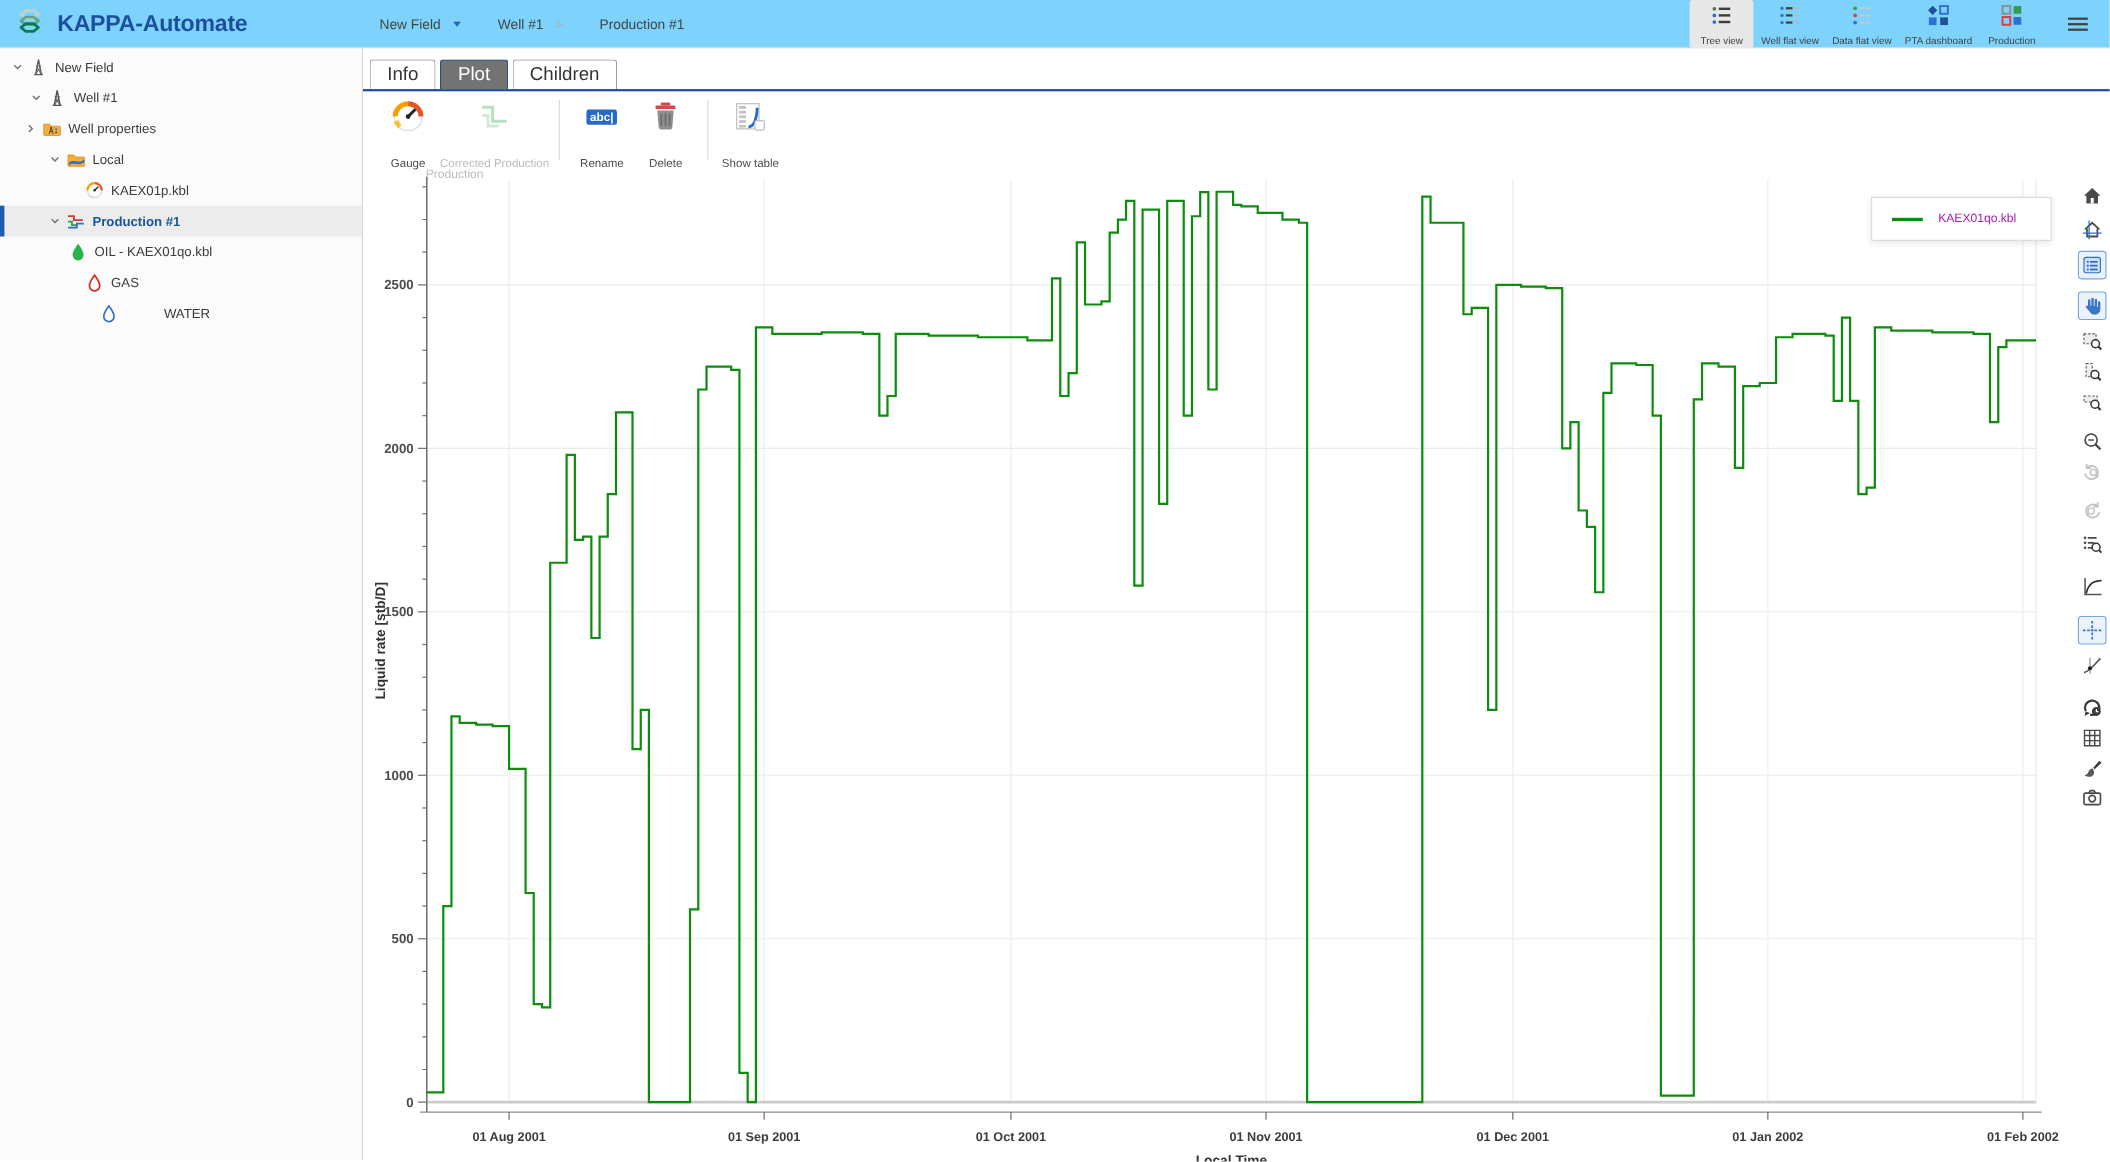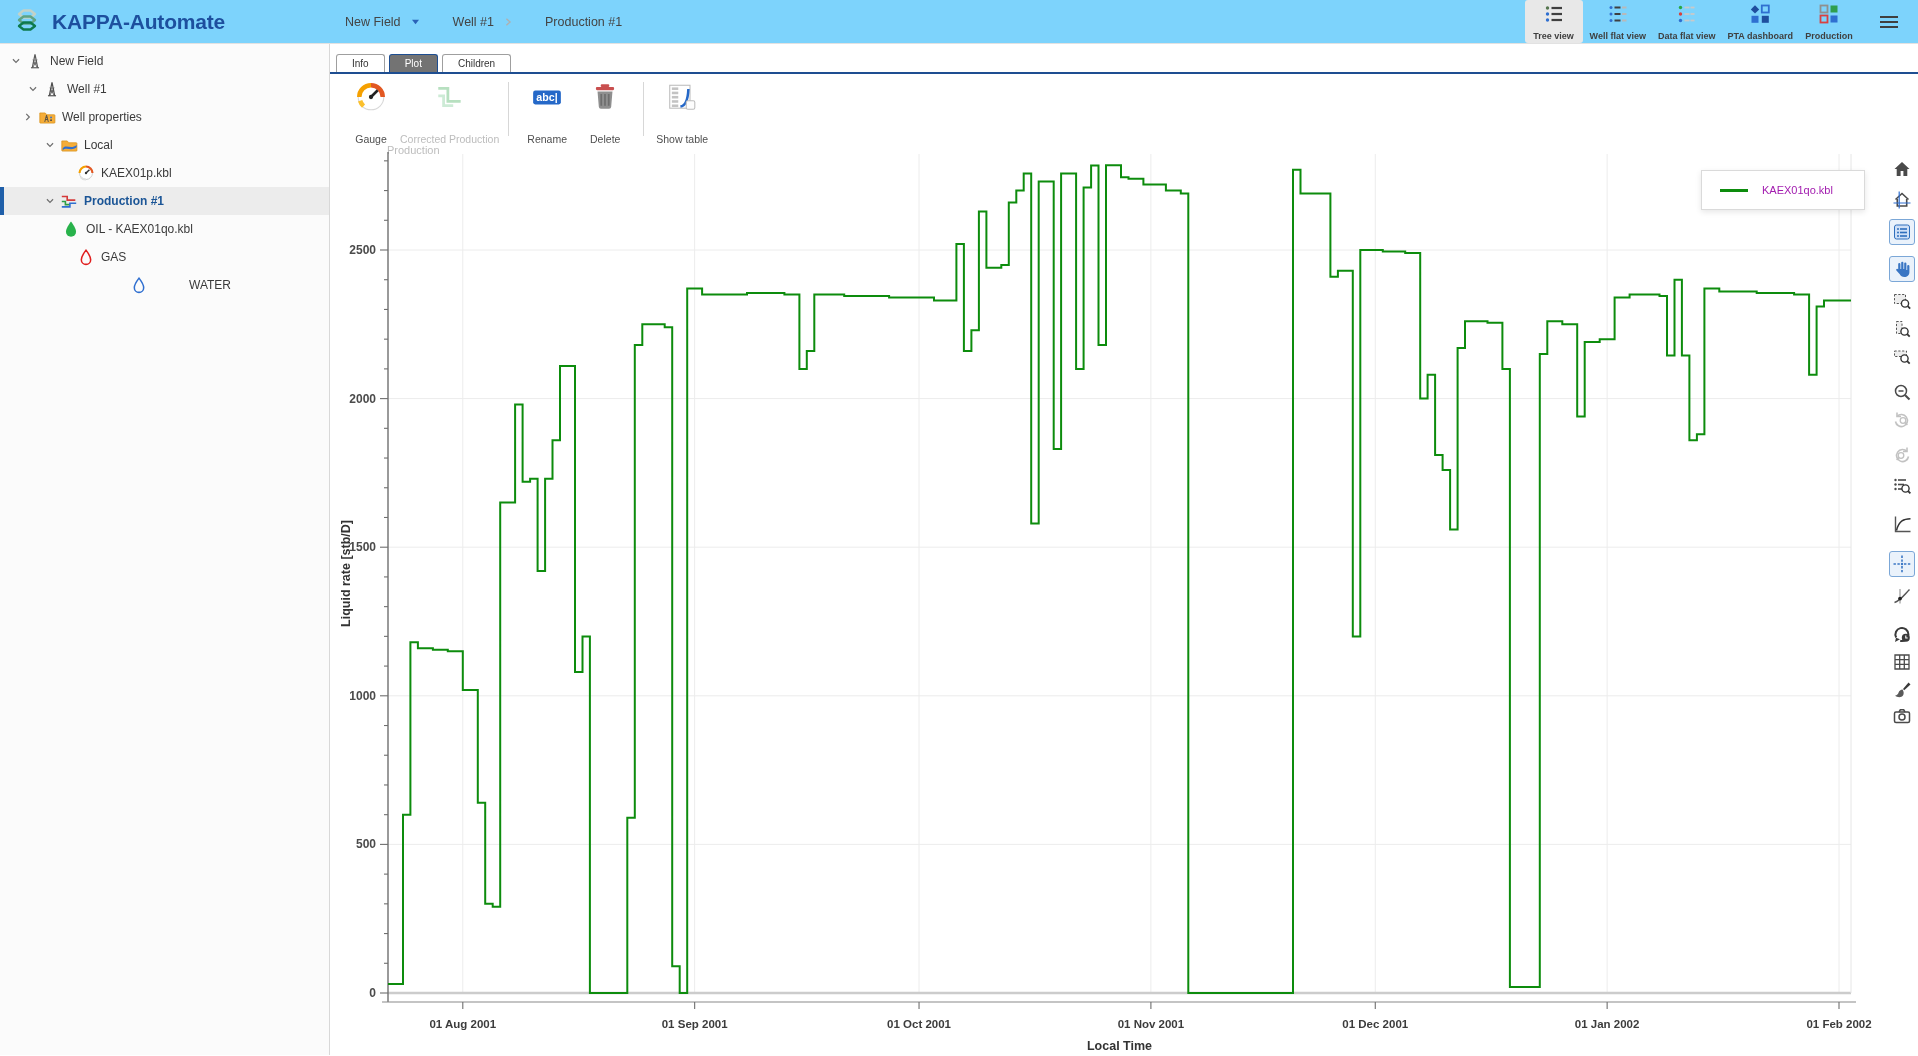--- a/index.html
+++ b/index.html
@@ -8,40 +8,40 @@
 
   
   .topbar { height:44px; display:flex; align-items:center; border-bottom:1px solid #e2e2e2; background:#7dd3fc; padding:0 6px 0 8px; }
   .logo { margin-left:4px; flex:0 0 auto; }
   .app-title { font-size:21px; font-weight:bold; color:#1d4f9e; margin-left:10px; letter-spacing:-0.2px; white-space:nowrap; }
   .breadcrumb { display:flex; align-items:center; margin-left:120px; font-size:12.5px; color:#444; gap:9px; }
   .breadcrumb .bc-item { white-space:nowrap; cursor:default; }
   .breadcrumb .gap { width:14px; }
   .topbar-spacer { flex:1; }
   .views { display:flex; align-items:flex-start; gap:2px; }
-  .view-btn { min-width:58px; padding:3px 5px 2px; display:flex; flex-direction:column; align-items:center; gap:2px; border-radius:3px;font-weight:bold; }
+  .view-btn { min-width:58px; padding:3px 5px 2px; display:flex; flex-direction:column; align-items:center; gap:2px; border-radius:3px; }
   .view-btn.active { background:#e8e8e8; }
   .view-btn .vlabel { font-size:9px; color:#3f3f3f; white-space:nowrap; }
   .hamburger { margin:0 14px 0 22px; display:flex; flex-direction:column; gap:3px; cursor:pointer; }
   .hamburger span { width:18px; height:2px; background:#3f3f3f; display:block; }
 
   
   .page-body { display:flex; height:1011px; }
   .sidebar { width:330px; flex:0 0 330px; background:#fbfbfb; border-right:1px solid #d8d8d8; padding-top:3px; overflow:hidden; }
   .tree-row { height:28px; display:flex; align-items:center; font-size:12px; color:#3a3a3a; cursor:pointer; position:relative; }
   .tree-row .chev { width:16px; height:16px; display:flex; align-items:center; justify-content:center; flex:0 0 16px; }
   .tree-row .ticon { width:18px; height:18px; margin:0 6px 0 2px; flex:0 0 18px; display:flex; align-items:center; justify-content:center; }
   .tree-row.selected { background:#ececec; color:#1b5596; font-weight:bold; }
   .tree-row.selected::before { content:""; position:absolute; left:0; top:0; bottom:0; width:4px; background:#1f5fa9; }
 
   .main { flex:1; display:flex; flex-direction:column; background:#fff; min-width:0; }
 
   
   .tabrow { margin-top:10px; padding-left:6px; display:flex; gap:4px; border-bottom:2px solid #1e4e91; }
-  .tab { padding:3px 15px 3px; font-size:10px; color:#333; background:#fff; border:1px solid #9f9f9f; border-bottom:none; border-radius:3px 3px 0 0; cursor:pointer; }
+  .tab { padding:3px 15px 3px; font-size:17px; color:#333; background:#fff; border:1px solid #9f9f9f; border-bottom:none; border-radius:3px 3px 0 0; cursor:pointer; }
   .tab.active { background:#737373; border-color:#1e4e91; color:#fff; }
 
   
   .toolbar { display:flex; align-items:flex-start; padding:7px 0 0 12px; height:70px; flex:0 0 70px; }
   .tool { display:flex; flex-direction:column; align-items:center; gap:16px; min-width:58px; cursor:pointer; }
   .tool .tlabel { font-size:10.5px; color:#4f4f4f; text-align:center; line-height:1.2; }
   .tool.disabled { cursor:default; }
   .tool.disabled .tlabel { color:#bcbcbc; }
   .tsep { width:1px; background:#d7d7d7; height:54px; margin:1px 9px 0; flex:0 0 1px; }
 
@@ -256,21 +256,21 @@
       </div>
       <div class="tree-row" style="padding-left: 59px;">
         <span class="chev"></span>
         <span class="ticon">
           <svg width="18" height="18" viewBox="0 0 20 20">
             <path d="M10 2.4 C10 2.4 4.8 9.2 4.8 13 a5.2 5.2 0 0 0 10.4 0 C15.2 9.2 10 2.4 10 2.4 Z" fill="none" stroke="#e01f1f" stroke-width="1.7"></path>
           </svg>
         </span>
         <span>GAS</span>
       </div>
-      <div class="tree-row" style="padding-left: 77px; gap: 35px;">
+      <div class="tree-row" style="padding-left: 37px; gap: 35px;">
         <span class="chev"></span>
         <span class="ticon">
           <svg width="18" height="18" viewBox="0 0 20 20">
             <path d="M10 2.4 C10 2.4 4.8 9.2 4.8 13 a5.2 5.2 0 0 0 10.4 0 C15.2 9.2 10 2.4 10 2.4 Z" fill="none" stroke="#2f6fd0" stroke-width="1.7"></path>
           </svg>
         </span>
         <span>WATER</span>
       </div>
     </div>
 

